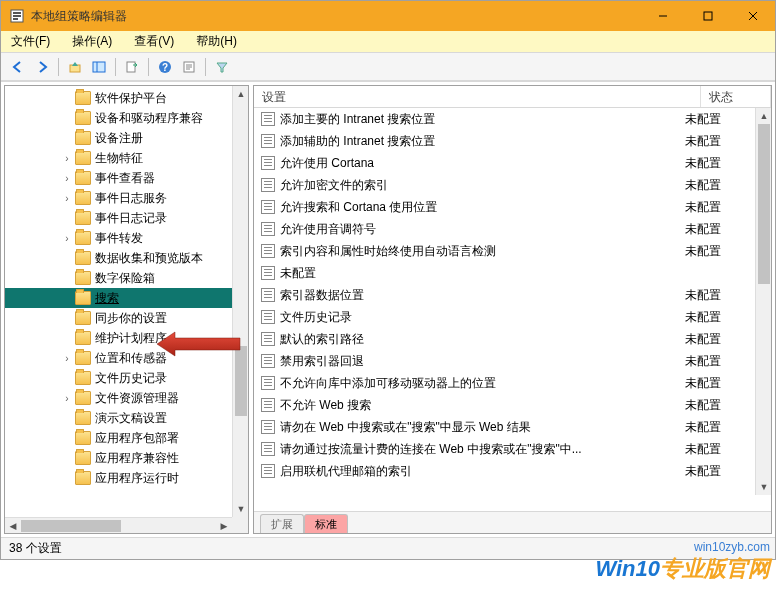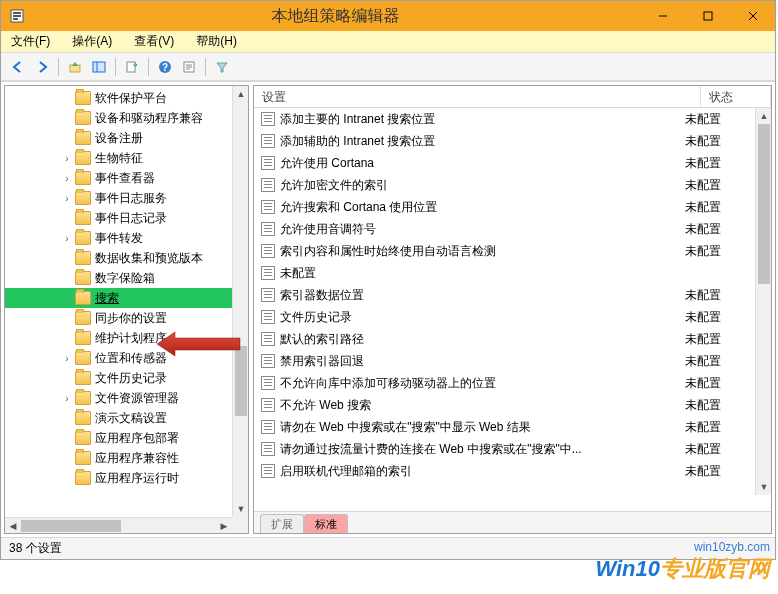--- a/index.html
+++ b/index.html
@@ -15,21 +15,21 @@
     .window { border: 1px solid #a0a0a0; width: 776px; height: 560px; display: flex; flex-direction: column; }
     .titlebar {
       background: #f5a623;
       height: 30px;
       display: flex;
       align-items: center;
       padding-left: 8px;
       color: #333;
     }
     .titlebar-icon { width: 16px; height: 16px; margin-right: 6px; display: flex; align-items: center; justify-content: center; }
-    .titlebar-title { flex: 1; font-size: 16px; text-align: center; }
+    .titlebar-title { flex: 1; font-size: 12px; }
     .titlebar-buttons { display: flex; }
     .titlebar-btn { width: 45px; height: 30px; display: flex; align-items: center; justify-content: center; cursor: pointer; }
     .menubar {
       background: #fef9c3;
       border-bottom: 1px solid #d8d8d8;
       height: 22px;
       display: flex;
       align-items: center;
       padding-left: 6px;
       gap: 14px;
@@ -58,21 +58,21 @@
     .tree-scroll { position: absolute; inset: 0 16px 16px 0; overflow: hidden; }
     .tree-list { padding: 2px 0; }
     .tree-item {
       display: flex;
       align-items: center;
       height: 20px;
       padding-left: 70px;
       white-space: nowrap;
       cursor: pointer;
     }
-    .tree-item.selected { background: #22c55e; text-decoration: underline; }
+    .tree-item.selected { background: #0f766e; text-decoration: underline; }
     .tree-exp { width: 12px; text-align: center; color: #666; margin-right: 2px; font-size: 10px; position: absolute; left: 56px; }
     .tree-icon { width: 16px; height: 14px; margin-right: 4px; flex-shrink: 0; }
     .folder-icon {
       background: linear-gradient(to bottom, #fce28f 0%, #f6c14e 100%);
       border: 1px solid #d6a23a;
       border-radius: 1px;
       position: relative;
     }
     .folder-icon::before {
       content: '';

